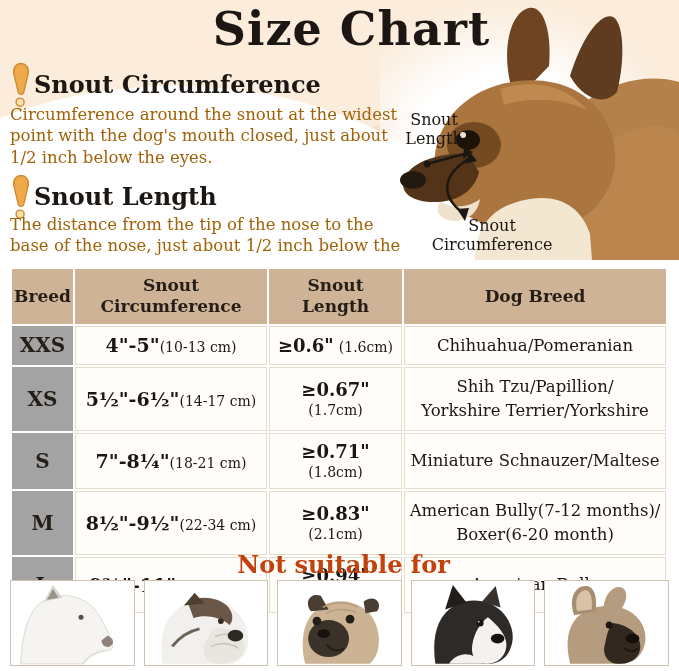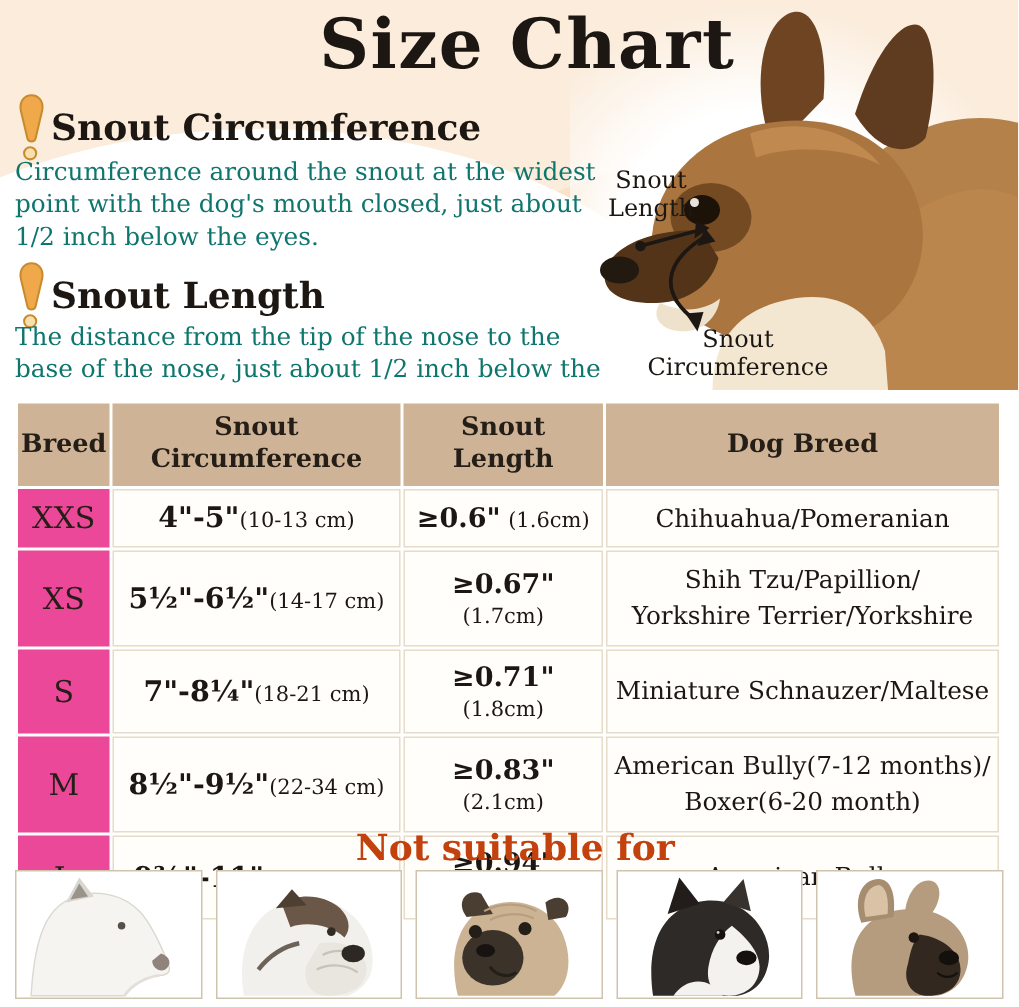--- a/index.html
+++ b/index.html
@@ -11,36 +11,36 @@
   .blob{position:absolute;left:-150px;top:86px;width:650px;height:410px;background:#ffffff;border-radius:50%;}
   .hero::after{content:"";position:absolute;left:0;bottom:0;width:100%;height:5px;background:#fff;}
   .title{position:absolute;left:12px;top:2px;width:100%;text-align:center;font-size:46px;font-weight:bold;
          letter-spacing:1px;z-index:7;margin:0;}
   .excl{position:absolute;z-index:6;}
   .excl1{left:12px;top:62px;}
   .excl2{left:12px;top:174px;}
   .h2{position:absolute;z-index:6;margin:0;font-size:24px;font-weight:bold;}
   .h2a{left:34px;top:70px;}
   .h2b{left:34px;top:182px;}
-  .para{position:absolute;z-index:6;margin:0;font-size:16.5px;line-height:1.3;color:#0f766e;}
+  .para{position:absolute;z-index:6;margin:0;font-size:16.5px;line-height:1.3;color:#a16207;}
   .p1{left:10px;top:104px;width:390px;}
   .p2{left:10px;top:214px;width:404px;}
   
   .dogfig{position:absolute;left:380px;top:4px;width:299px;height:256px;z-index:3;
           background:radial-gradient(ellipse at 42% 58%, #ffffff 38%, rgba(255,255,255,0) 72%);}
   .dogfig svg{position:absolute;left:0;top:0;}
   .lab{position:absolute;z-index:6;text-align:center;font-size:16px;line-height:1.2;white-space:pre-line;}
   .lab-len{left:8px;top:106px;width:92px;}
   .lab-circ{left:26px;top:212px;width:172px;}
   
   .table-wrap{position:absolute;left:10px;top:267px;width:658px;z-index:5;}
   table.sizetable{width:100%;border-collapse:separate;border-spacing:2px;table-layout:fixed;}
   .sizetable th{background:#cfb396;color:#241e17;font-weight:bold;font-size:17px;line-height:1.25;
                 white-space:pre-line;padding:6px 2px;}
-  td.tan{background:#ec4899;color:#241e17;font-weight:normal;font-size:20px;text-align:center;vertical-align:middle;}
+  td.tan{background:#a3a3a3;color:#241e17;font-weight:bold;font-size:20px;text-align:center;vertical-align:middle;}
   td.data{background:#fffefb;border:1px solid #e6dcc9;text-align:center;vertical-align:middle;padding:7px 3px;}
   .big{font-weight:bold;font-size:19px;}
   .len .big{font-size:18px;}
   .small{font-size:14px;}
   .bl{display:block;line-height:1.45;font-size:16.5px;}
   .bl:empty{display:none;}
   
   .warning{position:absolute;left:0;top:546px;width:100%;text-align:center;z-index:5;
            font-size:24px;font-weight:bold;color:#c2410c;margin:4px;}
   .photo-row{position:absolute;left:10px;top:580px;width:659px;height:86px;display:flex;gap:9px;z-index:5;}

